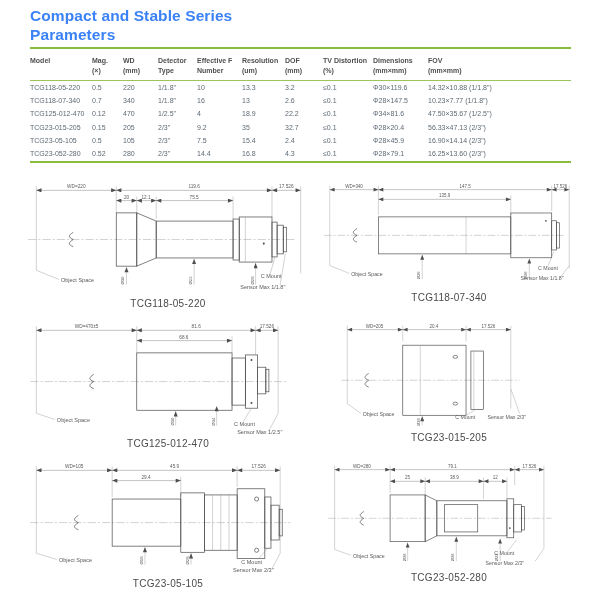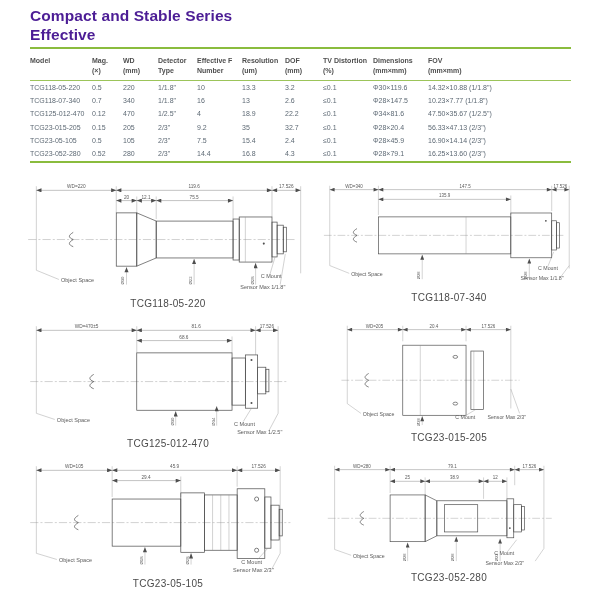--- a/index.html
+++ b/index.html
@@ -1,21 +1,21 @@
 <!DOCTYPE html>
 <html><head>
 <meta charset="utf-8">
 <style>
   html,body { margin:0; padding:0; background:#ffffff; }
   .page { position:relative; width:600px; height:600px; background:#ffffff;
           font-family:"Liberation Sans", sans-serif; overflow:hidden; }
 
   
   .title { position:absolute; left:30px; top:6px; font-size:15.5px; font-weight:bold;
-           color:#4c1d95; line-height:1.25; letter-spacing:0.1px; }
+           color:#3b82f6; line-height:1.25; letter-spacing:0.1px; }
   .rule  { position:absolute; left:30px; top:47px; width:541px; height:2px; background:#8abc3e; }
 
   
   table.spec { position:absolute; left:30px; top:52px; width:541px;
                border-collapse:collapse; table-layout:fixed; }
   table.spec th { text-align:left; vertical-align:top; font-size:7px; font-weight:bold;
                   color:#4f4f4f; line-height:1.4; padding:4px 1px 4px 0;
                   border-bottom:1px solid #9cc45a; }
   table.spec td { font-size:7px; color:#5d6974; line-height:1; padding:3.4px 1px 2.8px 0;
                   white-space:nowrap; overflow:hidden; }
@@ -40,21 +40,21 @@
   svg.draw text.dia { font-size:4.2px; }
   .dot { fill:#4e4e4e; stroke:none; }
 </style>
 </head>
 <body>
 
 <div class="page">
 
   <div class="title">
     <div>Compact and Stable Series</div>
-    <div>Effective</div>
+    <div>Parameters</div>
   </div>
   <div class="rule"></div>
 
   <table class="spec">
     <colgroup>
       <col style="width:62px">
         <col style="width:31px">
         <col style="width:35px">
         <col style="width:39px">
       <col style="width:45px">

